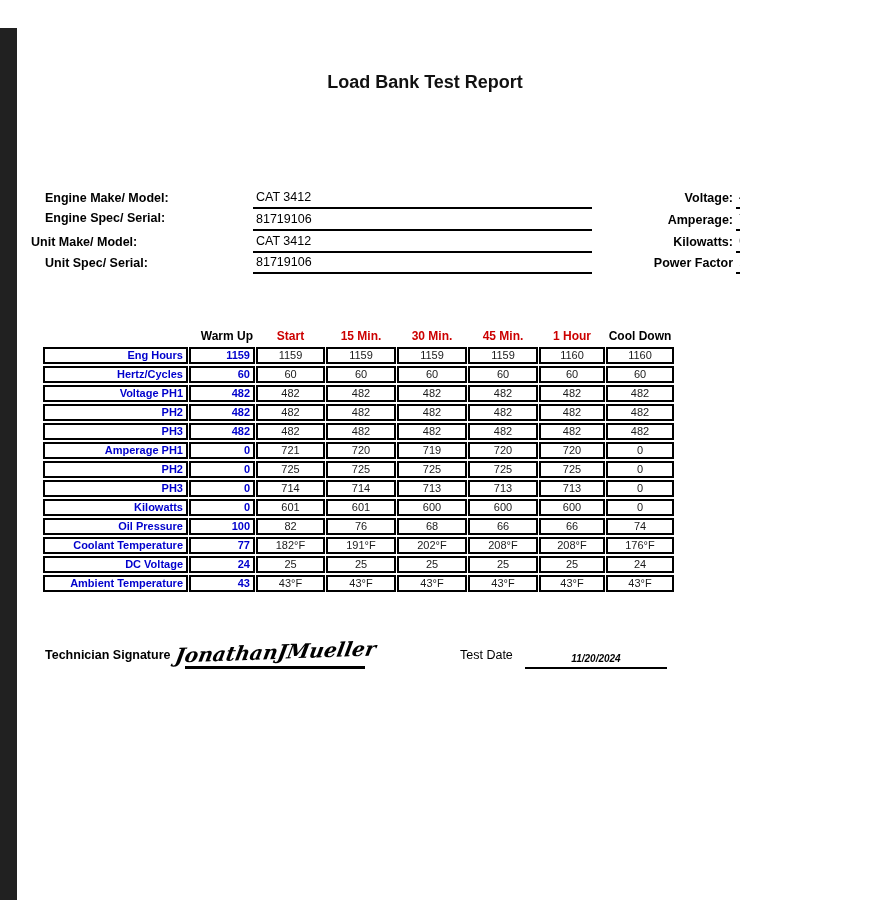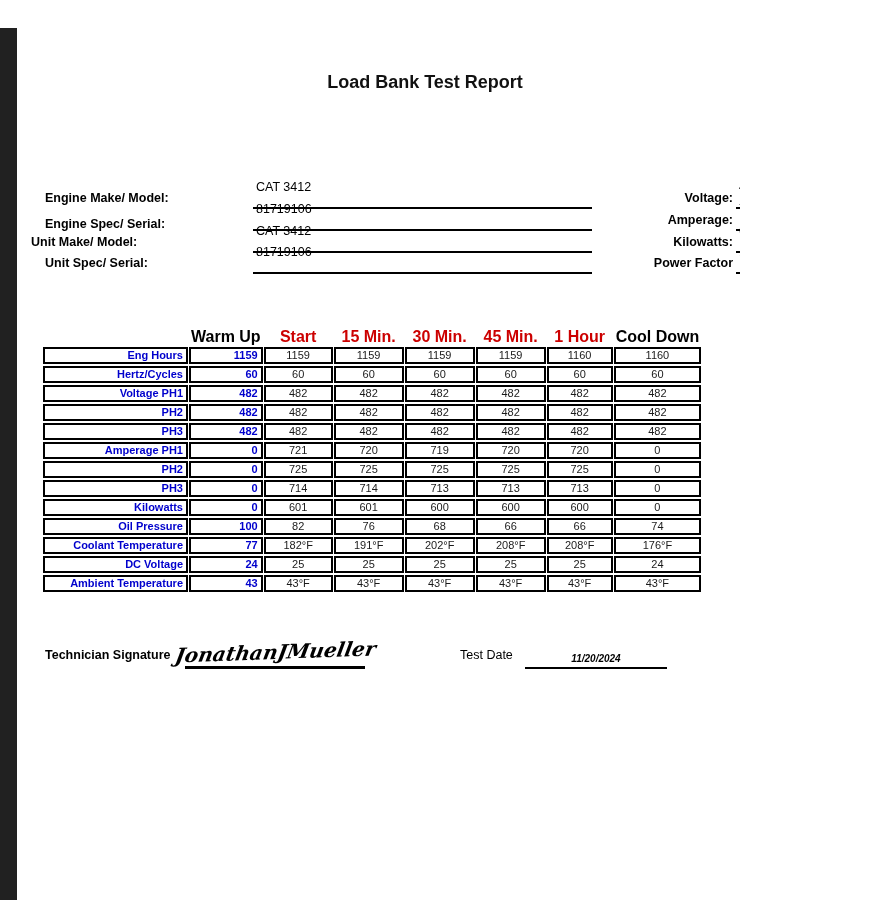--- a/index.html
+++ b/index.html
@@ -43,38 +43,38 @@
   }
   .form-label.right {
     text-align: right;
   }
   .form-value {
     position: absolute;
     border-bottom: 2px solid #000;
     font-size: 12.5px;
     display: flex;
     align-items: flex-end;
-    padding-bottom: 13px;
+    padding-bottom: 3px;
     box-sizing: border-box;
     white-space: nowrap;
   }
   .form-value span { padding-left: 3px; }
 
   
   .readings {
     position: absolute;
     left: 42px; top: 300px;
     border-collapse: separate;
     border-spacing: 1px 2px;
     table-layout: fixed;
     font-size: 11px;
   }
   .readings th {
     border: none;
-    font-size: 16px;
+    font-size: 12px;
     font-weight: bold;
     padding: 0 2px 2px 2px;
     line-height: 13px;
     white-space: nowrap;
     box-sizing: border-box;
   }
   .readings th.warmup-head { text-align: right; }
   .readings th.center-head { text-align: center; }
   .readings td {
     border: 2px solid #000;
@@ -154,21 +154,21 @@
 <div class="page">
   <div class="edge-bar"></div>
 
   <h1 class="title">Load Bank Test Report</h1>
 
   <div class="form-label" style="left:45px; top:163px;">Engine Make/ Model:</div>
   <div class="form-value" style="left:253px; top:150px; width:339px; height:31px;">
       <span>CAT 3412</span>
     </div>
 
-  <div class="form-label" style="left:45px; top:189px;">Engine Spec/ Serial:</div>
+  <div class="form-label" style="left:45px; top:183px;">Engine Spec/ Serial:</div>
   <div class="form-value" style="left:253px; top:172px; width:339px; height:31px;">
       <span>81719106</span>
     </div>
 
   <div class="form-label" style="left:31px; top:207px;">Unit Make/ Model:</div>
   <div class="form-value" style="left:253px; top:194px; width:339px; height:31px;">
       <span>CAT 3412</span>
     </div>
 
   <div class="form-label" style="left:45px; top:228px;">Unit Spec/ Serial:</div>

